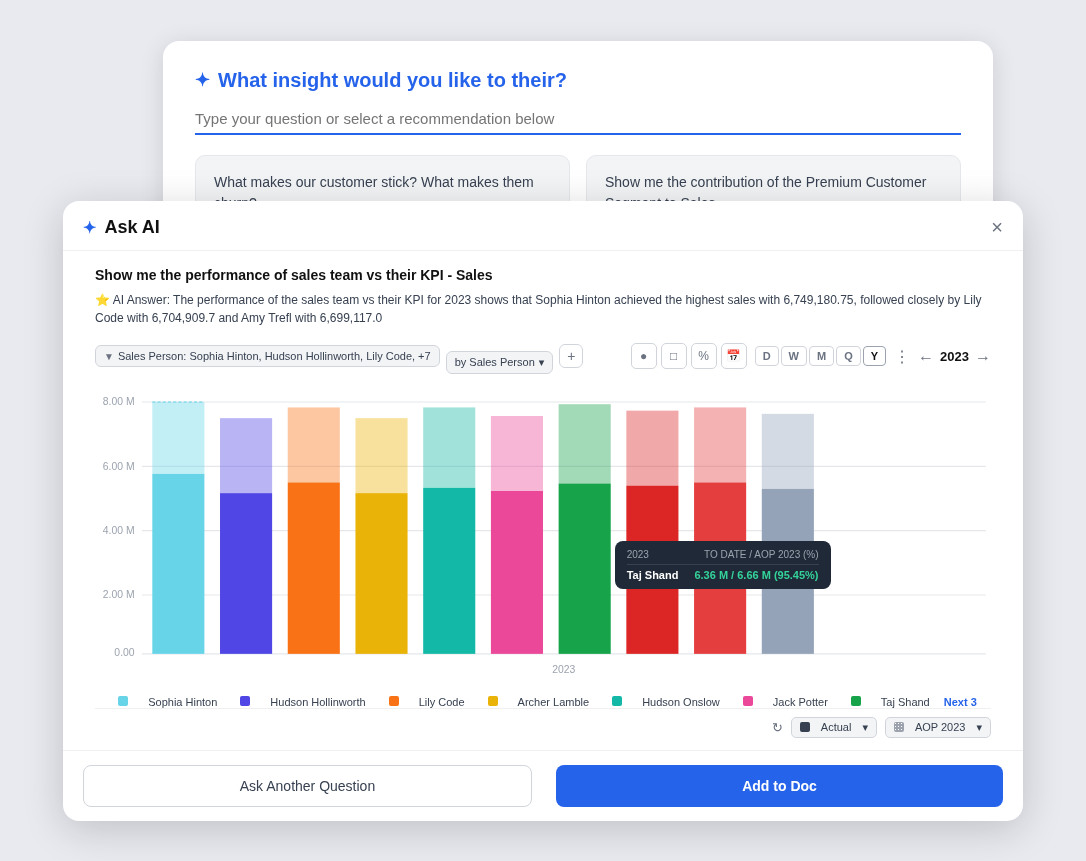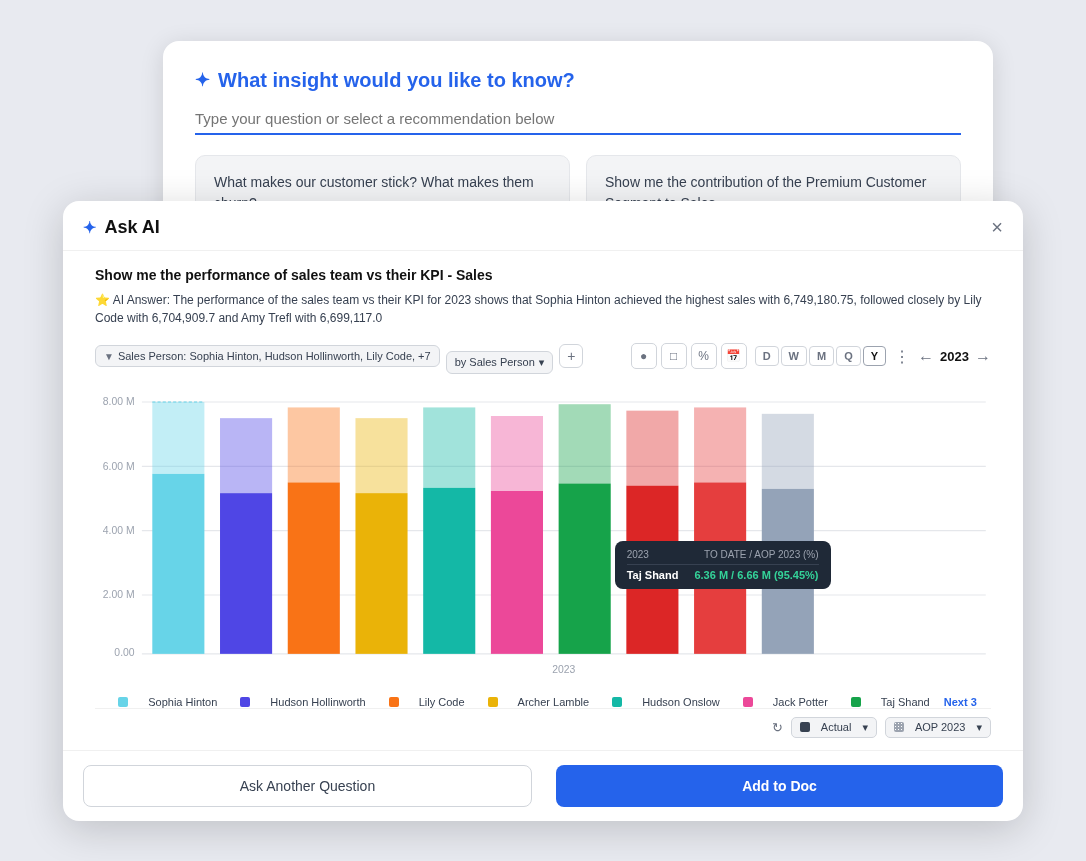--- a/index.html
+++ b/index.html
@@ -318,21 +318,20 @@
       gap: 14px;
       justify-content: center;
       flex-wrap: wrap;
       margin-top: 4px;
       font-size: 11px;
       color: #374151;
     }
 
     .legend-item {
       display: flex;
-      align-items: center;
       gap: 20px;
       margin-left: 9px;
     }
 
     .legend-dot {
       width: 10px;
       height: 10px;
       border-radius: 2px;
     }
 
@@ -408,21 +407,21 @@
     }
   </style>
 </head>
 <body>
 
 <div class="outer-wrapper">
 
   <div class="recommendation-card">
     <div class="rec-title">
       <span class="sparkle">✦</span>
-      <span>What insight would you like to know?</span>
+      <span>What insight would you like to their?</span>
     </div>
     <input class="rec-input-area" type="text" placeholder="Type your question or select a recommendation below" style="">
     <div class="rec-suggestions">
       <div class="rec-suggestion">
         <span>What makes our customer stick? What makes them churn?</span>
       </div>
       <div class="rec-suggestion">
         <span>Show me the contribution of the Premium Customer Segment to Sales</span>
       </div>
     </div>

